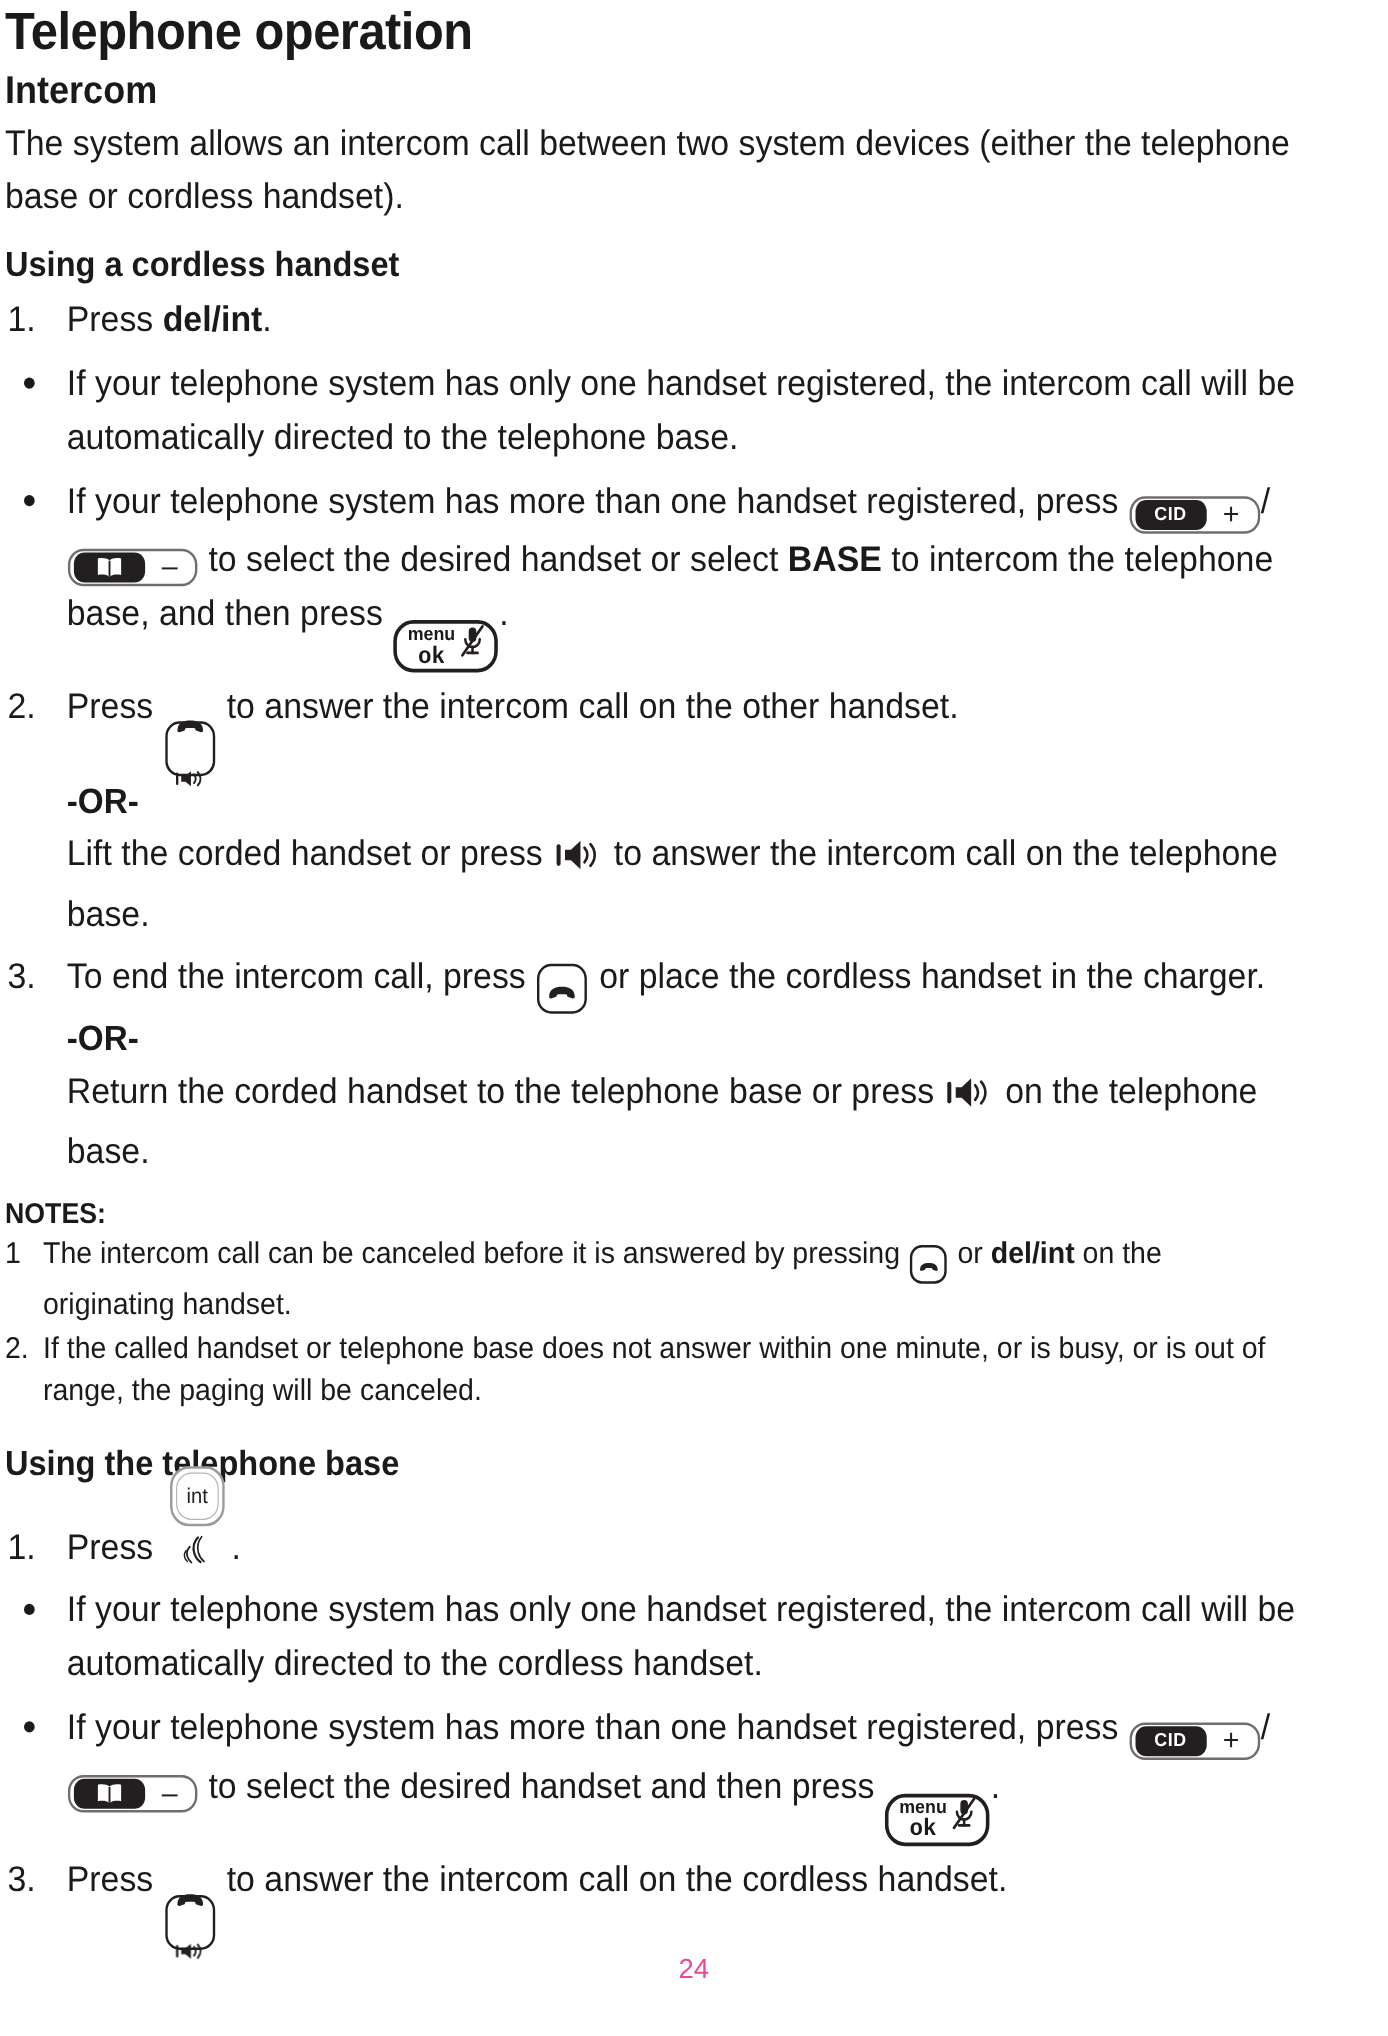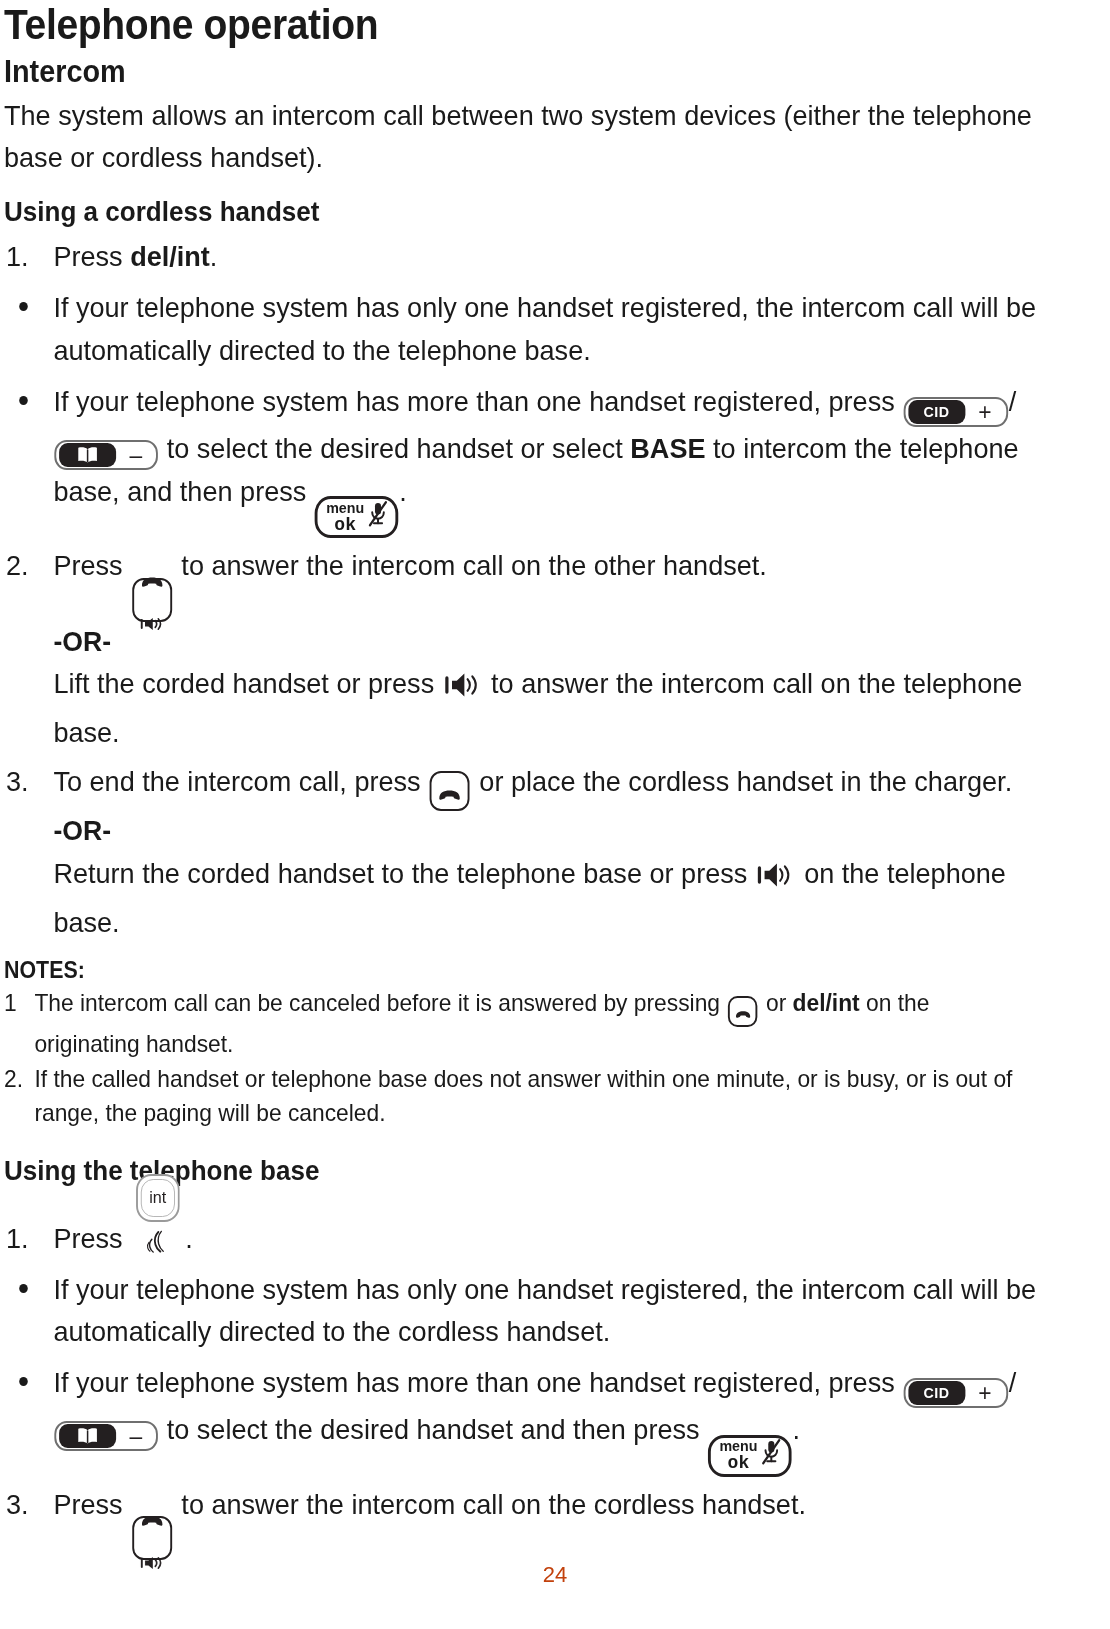--- a/index.html
+++ b/index.html
@@ -295,21 +295,21 @@
     top: 6px;
   }
 
   .page-number {
     position: absolute;
     left: 0;
     right: 0;
     bottom: 2px;
     text-align: center;
     font-size: 22px;
-    color: #c2410c;
+    color: #ec4899;
   }
 
   .nowrap { white-space: nowrap; }
   svg { display: inline-block; }
 </style>
 </head>
 <body>
 
 <div class="page">
 

